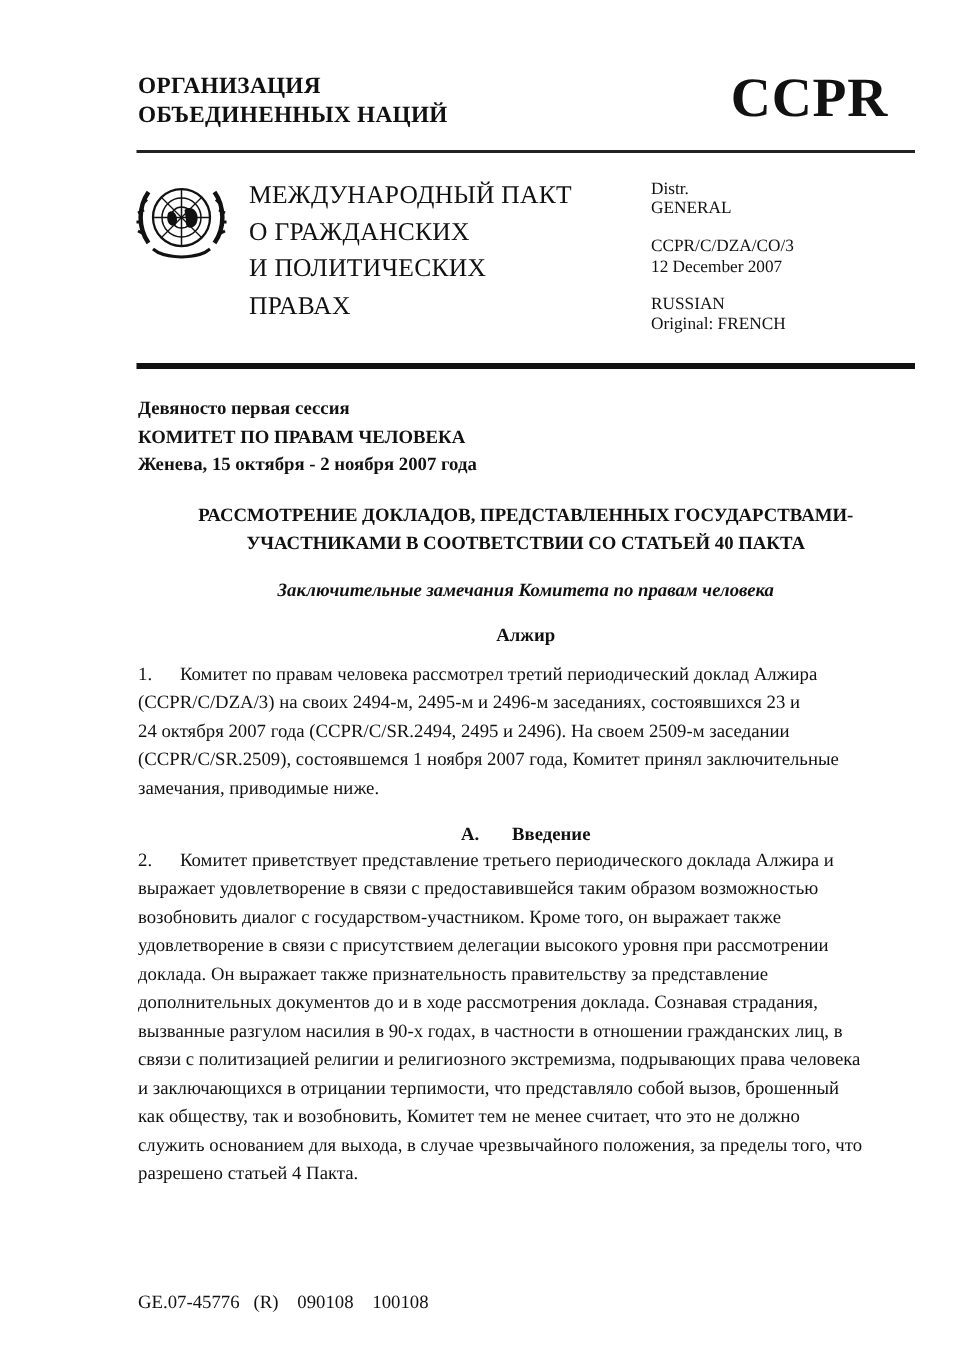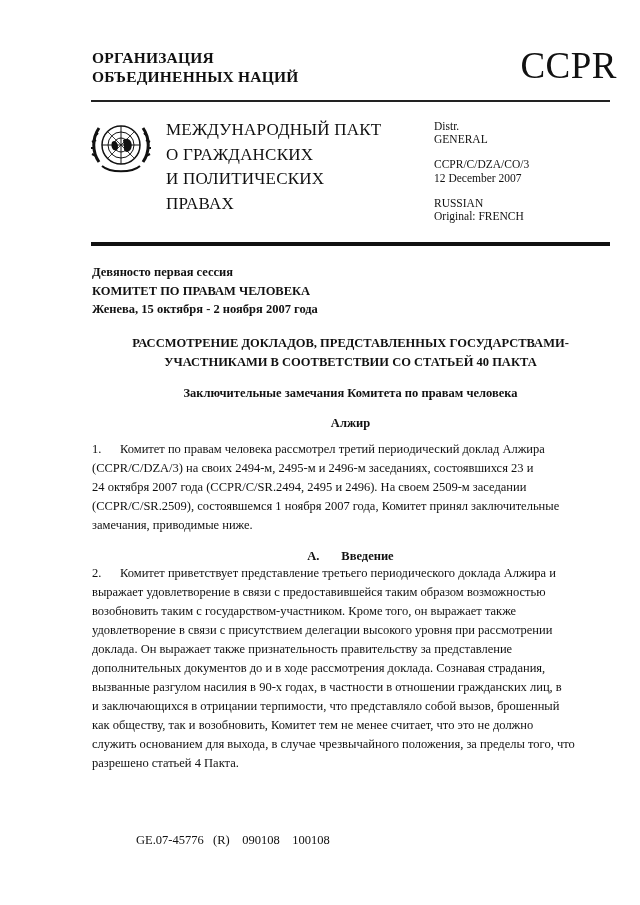--- a/index.html
+++ b/index.html
@@ -1,38 +1,38 @@
 <!DOCTYPE html>
 <html><head>
 <meta charset="utf-8">
 <style>
   html, body { margin:0; padding:0; background:#ffffff; }
   body { width:640px; height:905px; position:relative; overflow:hidden;
          font-family:"Liberation Serif","DejaVu Serif",serif; color:#111; }
   .abs { position:absolute; }
   .org { left:92px; top:48px; font-weight:bold; font-size:15.5px; line-height:19px; letter-spacing:0.2px; }
-  .symbol { right:23px; top:46px; font-weight:normal; font-size:37px; line-height:40px; letter-spacing:0.5px; }
+  .symbol { right:48px; top:46px; font-weight:bold; font-size:37px; line-height:40px; letter-spacing:0.5px; }
   .rule1 { left:91px; top:100px; width:519px; height:2px; background:#222; }
   .emblem { left:90px; top:116px; width:62px; height:62px; }
   .covenant { left:166px; top:118px; font-size:17px; line-height:24.5px; letter-spacing:0.2px; }
   .meta { left:434px; top:120px; font-size:11.5px; line-height:13.2px; }
   .meta .gap { height:12px; }
   .rule2 { left:91px; top:242px; width:519px; height:4px; background:#111; }
   .committee { left:92px; top:263px; font-weight:bold; font-size:12.5px; line-height:18.5px; }
   .heading { left:91px; width:519px; text-align:center; font-weight:bold; font-size:12.5px; }
   .h-main { top:334px; line-height:19px; }
-  .h-sub { top:384px; line-height:18px; }
+  .h-sub { top:384px; line-height:18px;font-style:italic; }
   .h-country { top:414px; line-height:18px; }
   .para { left:92px; width:518px; font-size:12.5px; line-height:19px; }
   .para .num { display:inline-block; width:28px; }
   .p1 { top:440px; }
   .h-sec { top:547px; line-height:18px; }
   .h-sec .letter { display:inline-block; width:34px; text-align:left; }
   .p2 { top:564px; }
-  .footer { left:92px; top:832px; font-size:12.5px; line-height:16px; white-space:pre;margin-left:44px; }
+  .footer { left:92px; top:860px; font-size:12.5px; line-height:16px; white-space:pre; }
   .line { white-space:nowrap; display:block; }
 </style>
 </head>
 <body>
 
 <div class="abs org">
   <span class="line">ОРГАНИЗАЦИЯ</span>
   <span class="line">ОБЪЕДИНЕННЫХ НАЦИЙ</span>
 </div>
 
@@ -103,24 +103,25 @@
   <span class="line">замечания, приводимые ниже.</span>
 </div>
 
 <div class="abs heading h-sec">
   <span class="letter">A.</span><span>Введение</span>
 </div>
 
 <div class="abs para p2">
   <span class="line"><span class="num">2.</span><span>Комитет приветствует представление третьего периодического доклада Алжира и</span></span>
   <span class="line">выражает удовлетворение в связи с предоставившейся таким образом возможностью</span>
-  <span class="line">возобновить таким с государством-участником.  Кроме того, он выражает также</span>
+  <span class="line">возобновить диалог с государством-участником.  Кроме того, он выражает также</span>
   <span class="line">удовлетворение в связи с присутствием делегации высокого уровня при рассмотрении</span>
   <span class="line">доклада.  Он выражает также признательность правительству за представление</span>
   <span class="line">дополнительных документов до и в ходе рассмотрения доклада.  Сознавая страдания,</span>
   <span class="line">вызванные разгулом насилия в 90-х годах, в частности в отношении гражданских лиц, в</span>
+  <span class="line">связи с политизацией религии и религиозного экстремизма, подрывающих права человека</span>
   <span class="line">и заключающихся в отрицании терпимости, что представляло собой вызов, брошенный</span>
   <span class="line">как обществу, так и возобновить, Комитет тем не менее считает, что это не должно</span>
   <span class="line">служить основанием для выхода, в случае чрезвычайного положения, за пределы того, что</span>
   <span class="line">разрешено статьей 4 Пакта.</span>
 </div>
 
 <div class="abs footer">GE.07-45776   (R)    090108    100108</div>
 
 </body></html>

